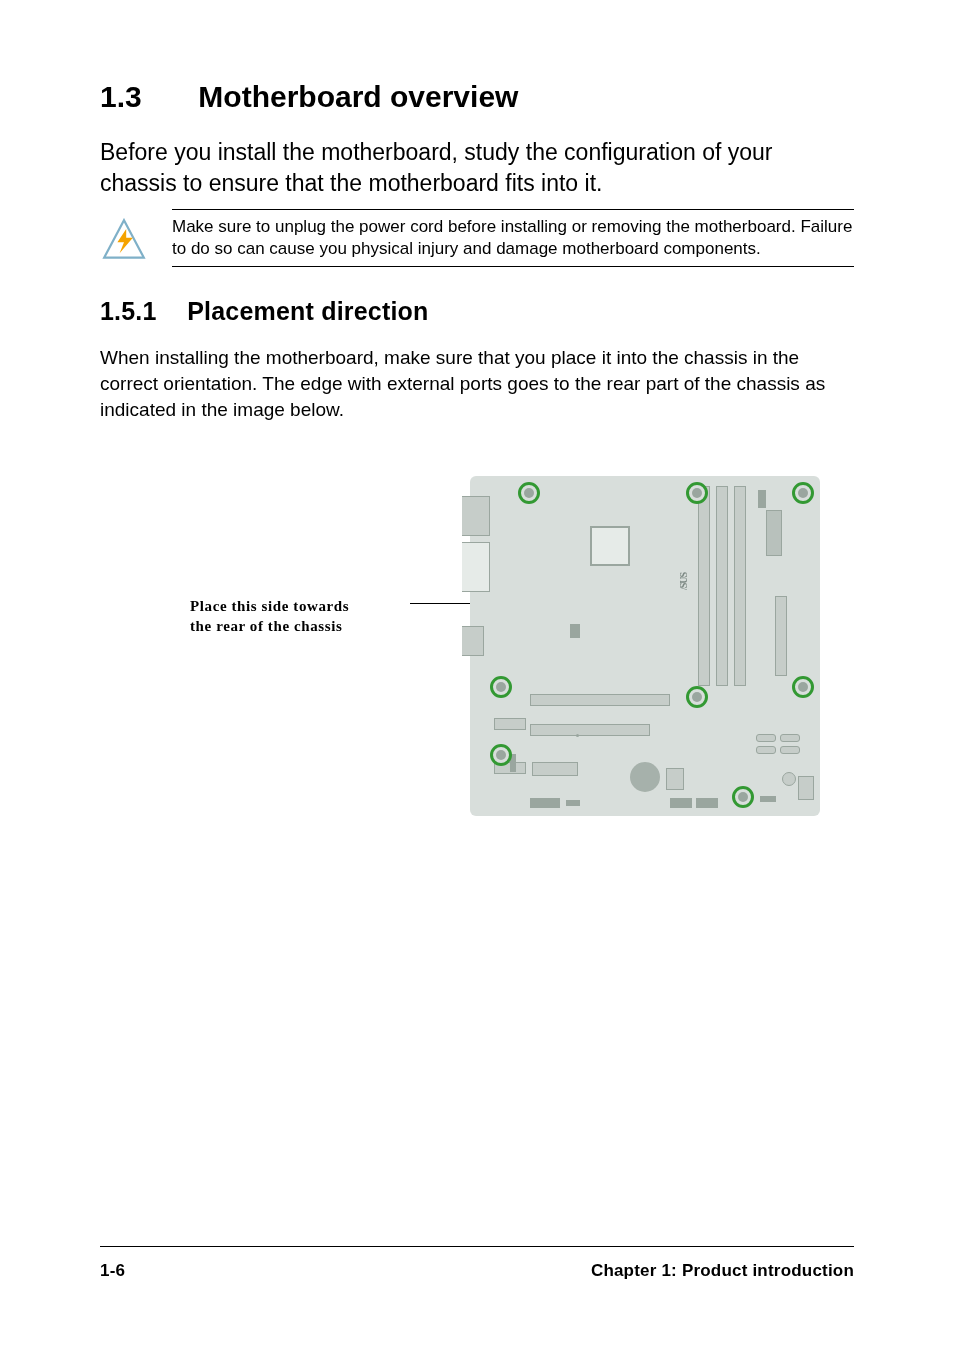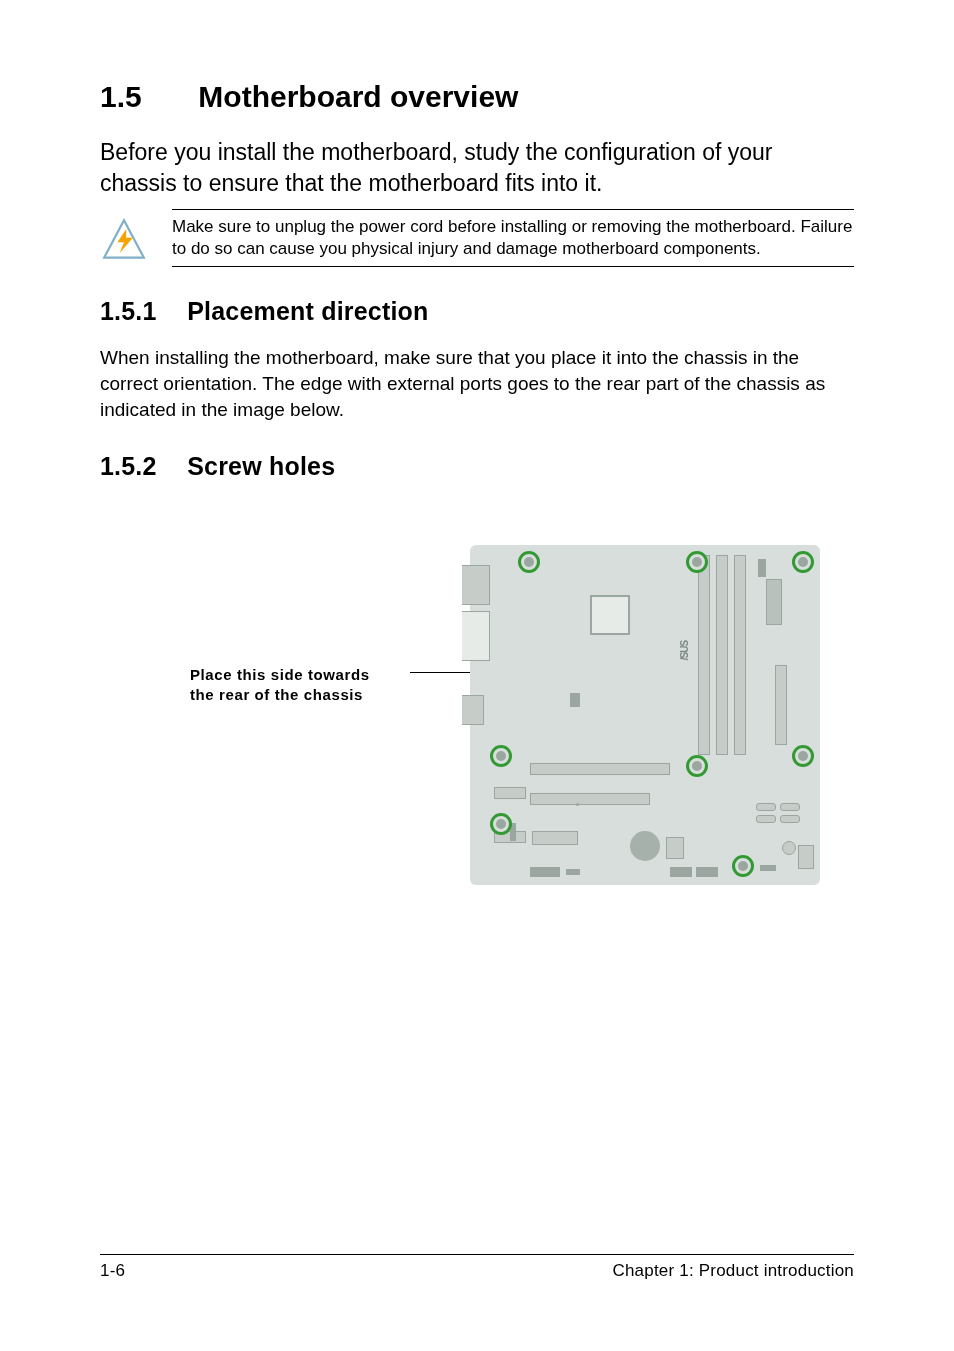--- a/index.html
+++ b/index.html
@@ -63,20 +63,21 @@
     font-size: 19px;
     line-height: 1.35;
     margin-bottom: 4px;
   }
 
   
   .diagram-wrap {
     position: relative;
     margin-top: 40px;
     height: 380px;
+    font-family: Liberation Serif, serif;
   }
   .diagram-label {
     position: absolute;
     left: 90px;
     top: 100px;
     font-size: 15px;
     font-weight: bold;
     letter-spacing: 0.6px;
     line-height: 1.35;
     text-align: left;
@@ -154,59 +155,55 @@
     transform: rotate(-90deg);
   }
 
   
   .footer {
     position: absolute;
     left: 100px;
     right: 100px;
     bottom: 70px;
     border-top: 1px solid #000;
-    padding-top: 6px;
+    padding-top: 14px;
     font-size: 17px;
-    font-weight: normal;
+    font-weight: bold;
     display: flex;
     justify-content: space-between;
     letter-spacing: 0.2px;
   }
 </style>
 </head>
 <body>
 
 <div class="page">
   <div class="content">
 
     <h1 class="h1">
-      <span class="h1-num">1.5</span>
+      <span class="h1-num">1.3</span>
       <span>Motherboard overview</span>
     </h1>
 
     <p class="intro">Before you install the motherboard, study the configuration of your chassis to ensure that the motherboard fits into it.</p>
 
     <div class="note-block">
       <svg class="note-icon" viewBox="0 0 40 40">
         <polygon points="20,2 38,36 2,36" fill="none" stroke="#7fb0c8" stroke-width="2"></polygon>
         <polygon points="22,10 14,22 20,22 16,32 28,18 22,18" fill="#f5a300"></polygon>
       </svg>
       <span>Make sure to unplug the power cord before installing or removing the motherboard. Failure to do so can cause you physical injury and damage motherboard components.</span>
     </div>
 
     <h2 class="h2">
       <span class="h2-num">1.5.1</span>
       <span>Placement direction</span>
     </h2>
     <p class="para">When installing the motherboard, make sure that you place it into the chassis in the correct orientation. The edge with external ports goes to the rear part of the chassis as indicated in the image below.</p>
 
-    <h2 class="h2">
-      <span class="h2-num">1.5.2</span>
-      <span>Screw holes</span>
-    </h2>
 
     <div style="height:30px"></div>
 
 
     <div class="diagram-wrap">
       <div class="diagram-label">
         <span>Place this side towards</span><br>
         <span>the rear of the chassis</span>
       </div>
       <div class="diagram-line"></div>

